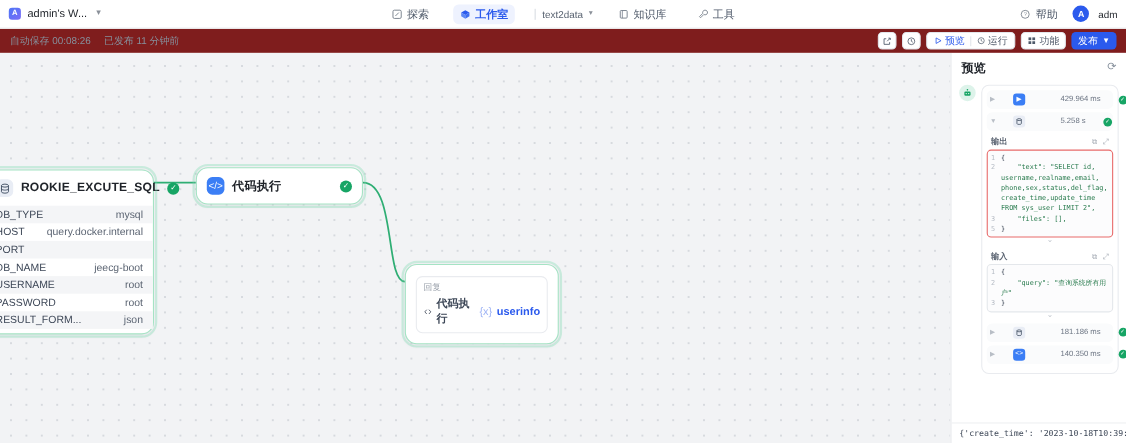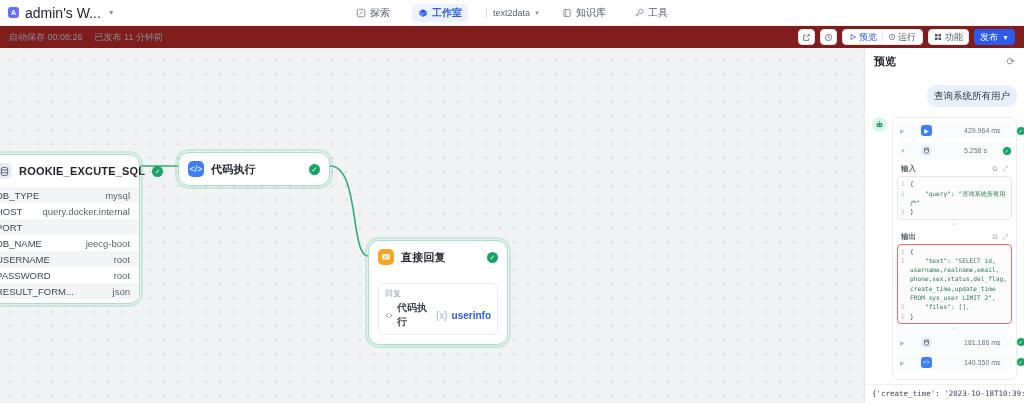--- a/index.html
+++ b/index.html
@@ -16,21 +16,21 @@
     height: 26px; min-height: 26px; background: #fff;
     display: flex; align-items: center; padding: 0 8px;
     border-bottom: 1px solid #eceef1; position: relative; z-index: 30;
   }
   .tb-left { display: flex; align-items: center; gap: 6px; flex: 0 0 auto; }
   .logo-dot {
     width: 11px; height: 11px; border-radius: 3px;
     background: linear-gradient(135deg,#4d76f7,#7b6cf6);
     color:#fff; font-size: 7px; line-height: 11px; text-align: center; font-weight: 700;
   }
-  .ws-name { font-size: 14px; color: #1f2329; white-space: nowrap; }
+  .ws-name { font-size: 10px; color: #1f2329; white-space: nowrap; }
   .caret { font-size: 7px; color: #8a9099; margin-left: 1px; }
 
   .tb-center {
     position: absolute; left: 50%; transform: translateX(-50%);
     display: flex; align-items: center; gap: 16px; height: 100%;
   }
   .navitem {
     display: flex; align-items: center; gap: 4px; font-size: 10px;
     color: #4e5969; padding: 2px 6px; border-radius: 5px; white-space: nowrap;
     cursor: pointer;
@@ -264,20 +264,31 @@
       </div>
 
       <div class="navitem">
         <svg class="ic" viewBox="0 0 16 16">
           <path d="M11 2 a3.4 3.4 0 0 0-3.2 4.6 L3 11.4 l1.6 1.6 4.8-4.8 A3.4 3.4 0 1 0 11 2z" fill="none" stroke="#7a838f" stroke-width="1.3"></path>
         </svg>
         <span>工具</span>
       </div>
     </div>
 
+    <div class="tb-right">
+      <div class="navitem">
+        <svg class="ic" viewBox="0 0 16 16">
+          <circle cx="8" cy="8" r="5.8" fill="none" stroke="#7a838f" stroke-width="1.3"></circle>
+          <text x="8" y="11" font-size="8" text-anchor="middle" fill="#7a838f">?</text>
+        </svg>
+        <span>帮助</span>
+      </div>
+      <div class="avatar">A</div>
+      <span class="uname">adm</span>
+    </div>
   </div>
 
   <div class="subbar">
     <span class="save">自动保存 00:08:26</span>
     <span>已发布 11 分钟前</span>
 
     <div class="subbar-right">
       <div class="sq-btn">
         <svg width="9" height="9" viewBox="0 0 16 16">
           <path d="M10 3 h3 v3" fill="none" stroke="#4e5969" stroke-width="1.4"></path>
@@ -382,30 +393,20 @@
 
       <div class="node node-ring" style="left:178px; top:104px; width:152px;">
         <div class="node-head">
           <span class="node-ic ic-code">&lt;/&gt;</span>
           <span class="node-title">代码执行</span>
           <span class="ok-dot">✓</span>
         </div>
       </div>
 
       <div class="node node-ring" style="left:368px; top:192px; width:140px;">
-        <div class="node-head">
-          <span class="node-ic ic-reply">
-            <svg width="10" height="10" viewBox="0 0 16 16">
-              <rect x="2" y="3" width="12" height="9" rx="2" fill="#fff" opacity=".95"></rect>
-              <path d="M5 6.5 h6 M5 9 h4" stroke="#f5a623" stroke-width="1.3"></path>
-            </svg>
-          </span>
-          <span class="node-title">直接回复</span>
-          <span class="ok-dot">✓</span>
-        </div>
         <div class="reply-box">
           <div class="reply-label">回复</div>
           <div class="reply-row">
             <svg width="9" height="9" viewBox="0 0 16 16">
               <path d="M6 4 L2.5 8 L6 12 M10 4 L13.5 8 L10 12" fill="none" stroke="#3d4757" stroke-width="1.5"></path>
             </svg>
             <span class="mini">代码执行</span>
             <span class="varbrace">{x}</span>
             <span class="varname">userinfo</span>
           </div>
@@ -413,23 +414,20 @@
       </div>
     </div>
 
     <div class="panel">
       <div class="panel-head">
         <span class="panel-title">预览</span>
         <span class="refresh-ic">⟳</span>
       </div>
 
       <div class="chat">
-        <div class="user-row">
-          <div class="bubble-user">查询系统所有用户</div>
-        </div>
 
         <div class="bot-row">
           <div class="bot-av">
             <svg width="9" height="9" viewBox="0 0 16 16">
               <rect x="3" y="5.5" width="10" height="7" rx="2" fill="#17a565"></rect>
               <circle cx="8" cy="3" r="1.3" fill="#17a565"></circle>
               <circle cx="6" cy="9" r="1" fill="#fff"></circle>
                 <circle cx="10" cy="9" r="1" fill="#fff"></circle>
             </svg>
           </div>
@@ -452,66 +450,66 @@
                   <path d="M3.4 4 V12 a4.6 2 0 0 0 9.2 0 V4" fill="none" stroke="#3c4a5e" stroke-width="1.6"></path>
                 </svg>
               </span>
               <span class="sname">ROOKIE_TEXT2DATA</span>
               <span class="stime">5.258 s</span>
               <span class="sok">✓</span>
             </div>
 
             <div class="io-box">
               <div class="io-head">
+                <span class="io-label">输出</span>
+                <span class="io-acts">
+                  <span>⧉</span>
+                  <span>⤢</span>
+                </span>
+              </div>
+              <div class="code-area hl">
+                <div class="cline">
+                  <span class="cno">1</span>
+                  <span class="ctext">{</span>
+                </div>
+                <div class="cline">
+                  <span class="cno">2</span>
+                  <span class="ctext cstr">    "text": "SELECT id, username,realname,email, phone,sex,status,del_flag, create_time,update_time FROM sys_user LIMIT 2",</span>
+                </div>
+                <div class="cline">
+                  <span class="cno">3</span>
+                  <span class="ctext cstr">    "files": [],</span>
+                </div>
+                <div class="cline">
+                  <span class="cno">5</span>
+                  <span class="ctext">}</span>
+                </div>
+              </div>
+              <div class="ellip">⌄</div>
+            </div>
+
+            <div class="io-box">
+              <div class="io-head">
                 <span class="io-label">输入</span>
                 <span class="io-acts">
                   <span>⧉</span>
                   <span>⤢</span>
                 </span>
               </div>
               <div class="code-area">
                 <div class="cline">
                   <span class="cno">1</span>
                   <span class="ctext">{</span>
                 </div>
                 <div class="cline">
                   <span class="cno">2</span>
                   <span class="ctext cstr">    "query": "查询系统所有用户"</span>
                 </div>
                 <div class="cline">
                   <span class="cno">3</span>
-                  <span class="ctext">}</span>
-                </div>
-              </div>
-              <div class="ellip">⌄</div>
-            </div>
-
-            <div class="io-box">
-              <div class="io-head">
-                <span class="io-label">输出</span>
-                <span class="io-acts">
-                  <span>⧉</span>
-                  <span>⤢</span>
-                </span>
-              </div>
-              <div class="code-area hl">
-                <div class="cline">
-                  <span class="cno">1</span>
-                  <span class="ctext">{</span>
-                </div>
-                <div class="cline">
-                  <span class="cno">2</span>
-                  <span class="ctext cstr">    "text": "SELECT id, username,realname,email, phone,sex,status,del_flag, create_time,update_time FROM sys_user LIMIT 2",</span>
-                </div>
-                <div class="cline">
-                  <span class="cno">3</span>
-                  <span class="ctext cstr">    "files": [],</span>
-                </div>
-                <div class="cline">
-                  <span class="cno">5</span>
                   <span class="ctext">}</span>
                 </div>
               </div>
               <div class="ellip">⌄</div>
             </div>
 
             <div class="step">
               <span class="chev">▶</span>
               <span class="sic sic-sql">
                 <svg width="7" height="7" viewBox="0 0 16 16">

